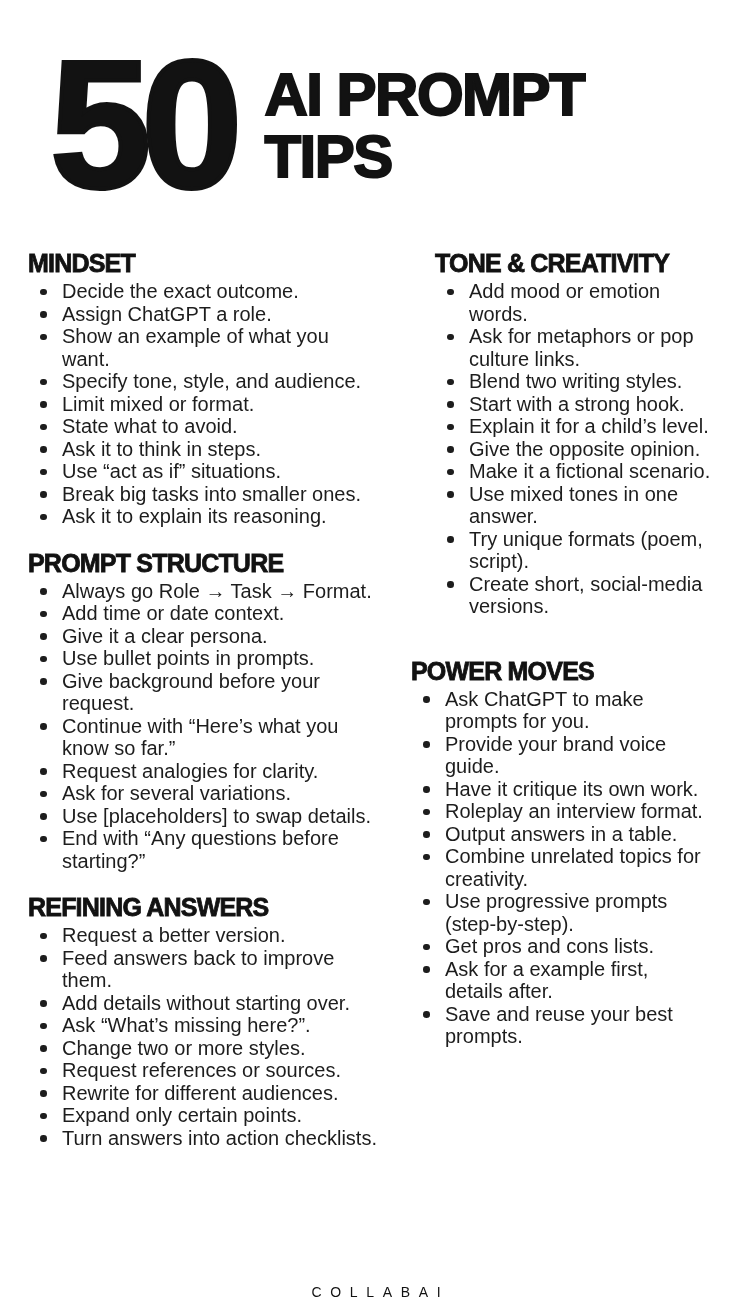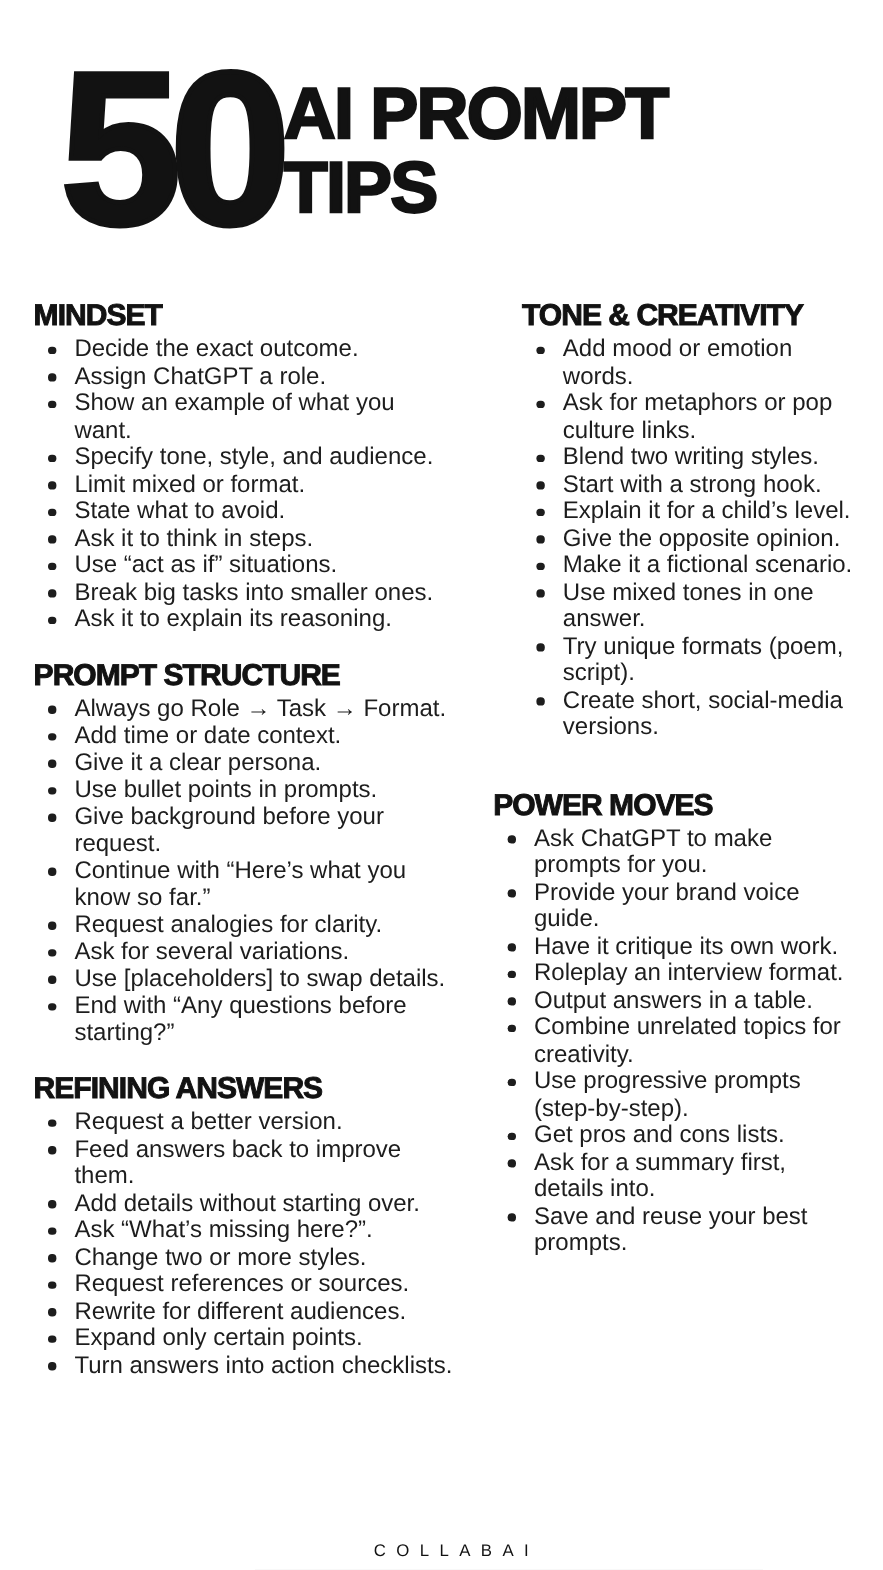--- a/index.html
+++ b/index.html
@@ -19,21 +19,21 @@
     font-family:"Liberation Sans","DejaVu Sans",sans-serif;
     color:var(--ink);
   }
 
   
   .header{
     position:absolute;
     top:50px; left:50px;
     display:flex;
     align-items:flex-start;
-    gap:4px;
+    gap:32px;
   }
   .title-number{
     font-family:"Liberation Sans","DejaVu Sans",sans-serif;
     font-weight:700;
     font-size:182px;
     line-height:148px;
     letter-spacing:-0.055em;
     color:var(--head);
     -webkit-text-stroke:4px var(--head);
   }
@@ -182,21 +182,21 @@
           <h2 class="section-title">POWER MOVES</h2>
           <ul class="tip-list">
             <li class="tip-item"><span class="tip-bullet"></span><span>Ask ChatGPT to make prompts for you.</span></li>
             <li class="tip-item"><span class="tip-bullet"></span><span>Provide your brand voice guide.</span></li>
             <li class="tip-item"><span class="tip-bullet"></span><span>Have it critique its own work.</span></li>
             <li class="tip-item"><span class="tip-bullet"></span><span>Roleplay an interview format.</span></li>
             <li class="tip-item"><span class="tip-bullet"></span><span>Output answers in a table.</span></li>
             <li class="tip-item"><span class="tip-bullet"></span><span>Combine unrelated topics for creativity.</span></li>
             <li class="tip-item"><span class="tip-bullet"></span><span>Use progressive prompts (step-by-step).</span></li>
             <li class="tip-item"><span class="tip-bullet"></span><span>Get pros and cons lists.</span></li>
-            <li class="tip-item"><span class="tip-bullet"></span><span>Ask for a summary first, details into.</span></li>
+            <li class="tip-item"><span class="tip-bullet"></span><span>Ask for a example first, details after.</span></li>
             <li class="tip-item"><span class="tip-bullet"></span><span>Save and reuse your best prompts.</span></li>
           </ul>
         </section>
       </div>
   </main>
 
   <footer class="footer">COLLABAI</footer>
 
 </div>
 

